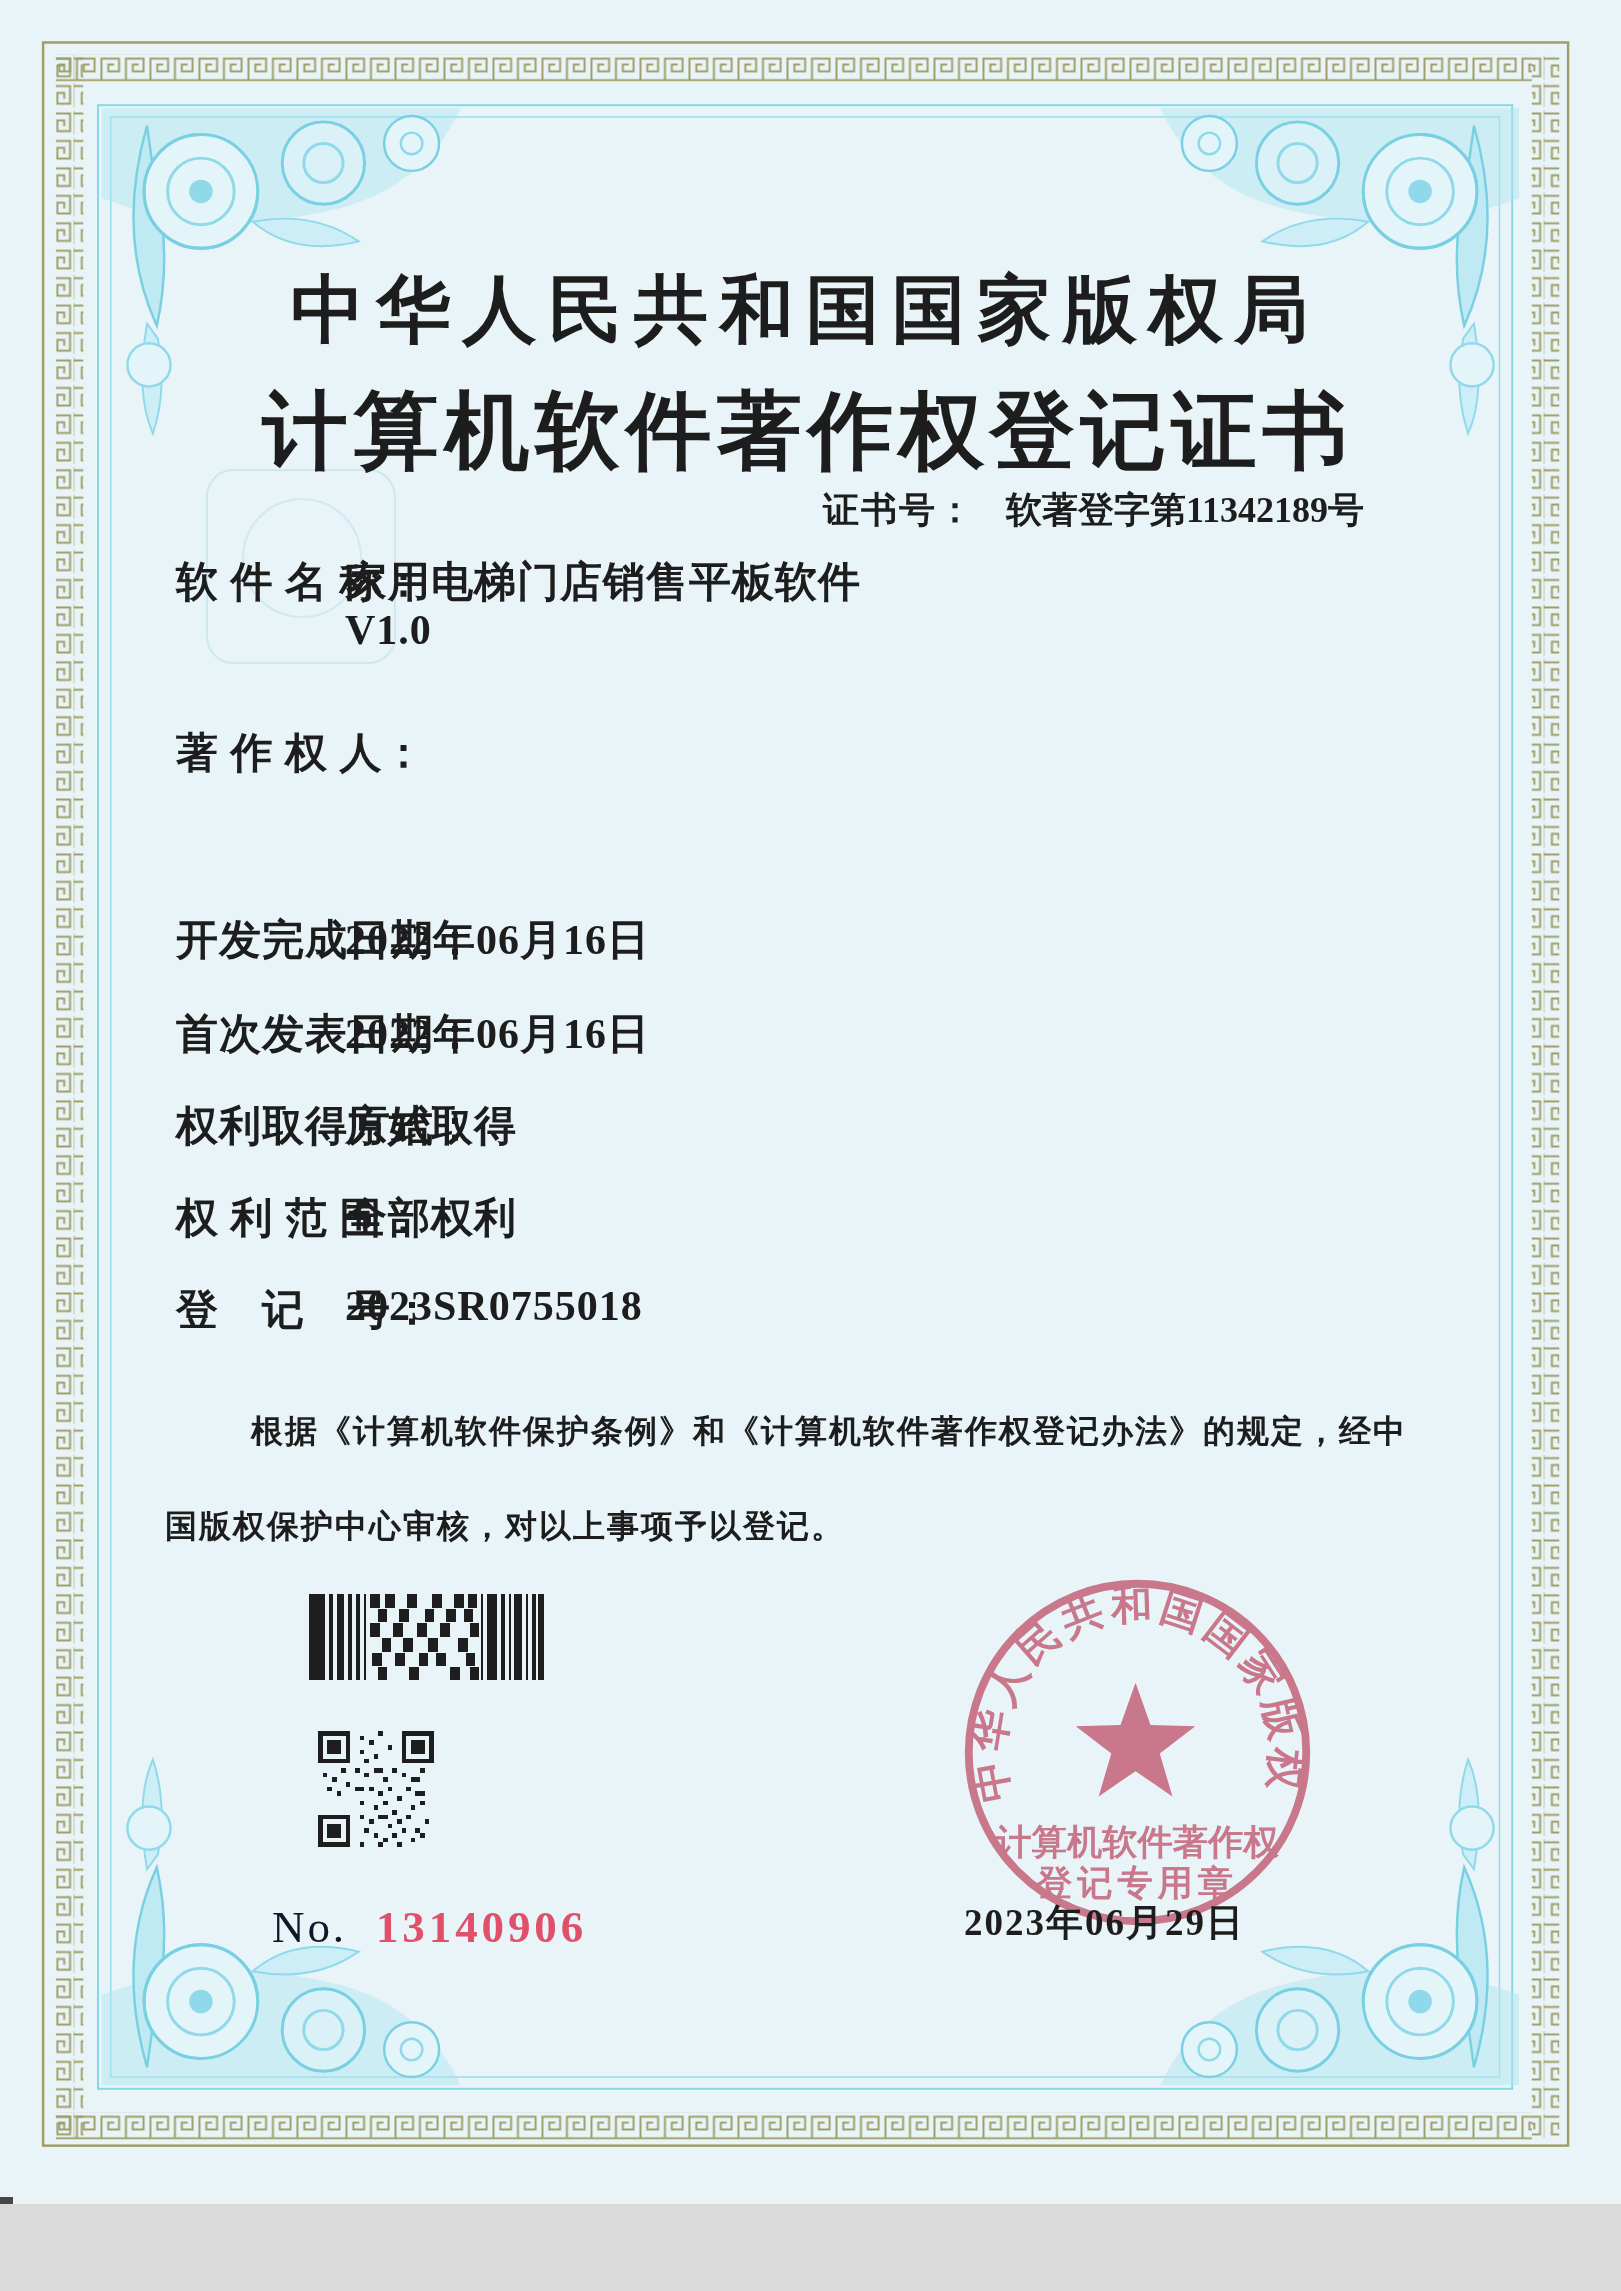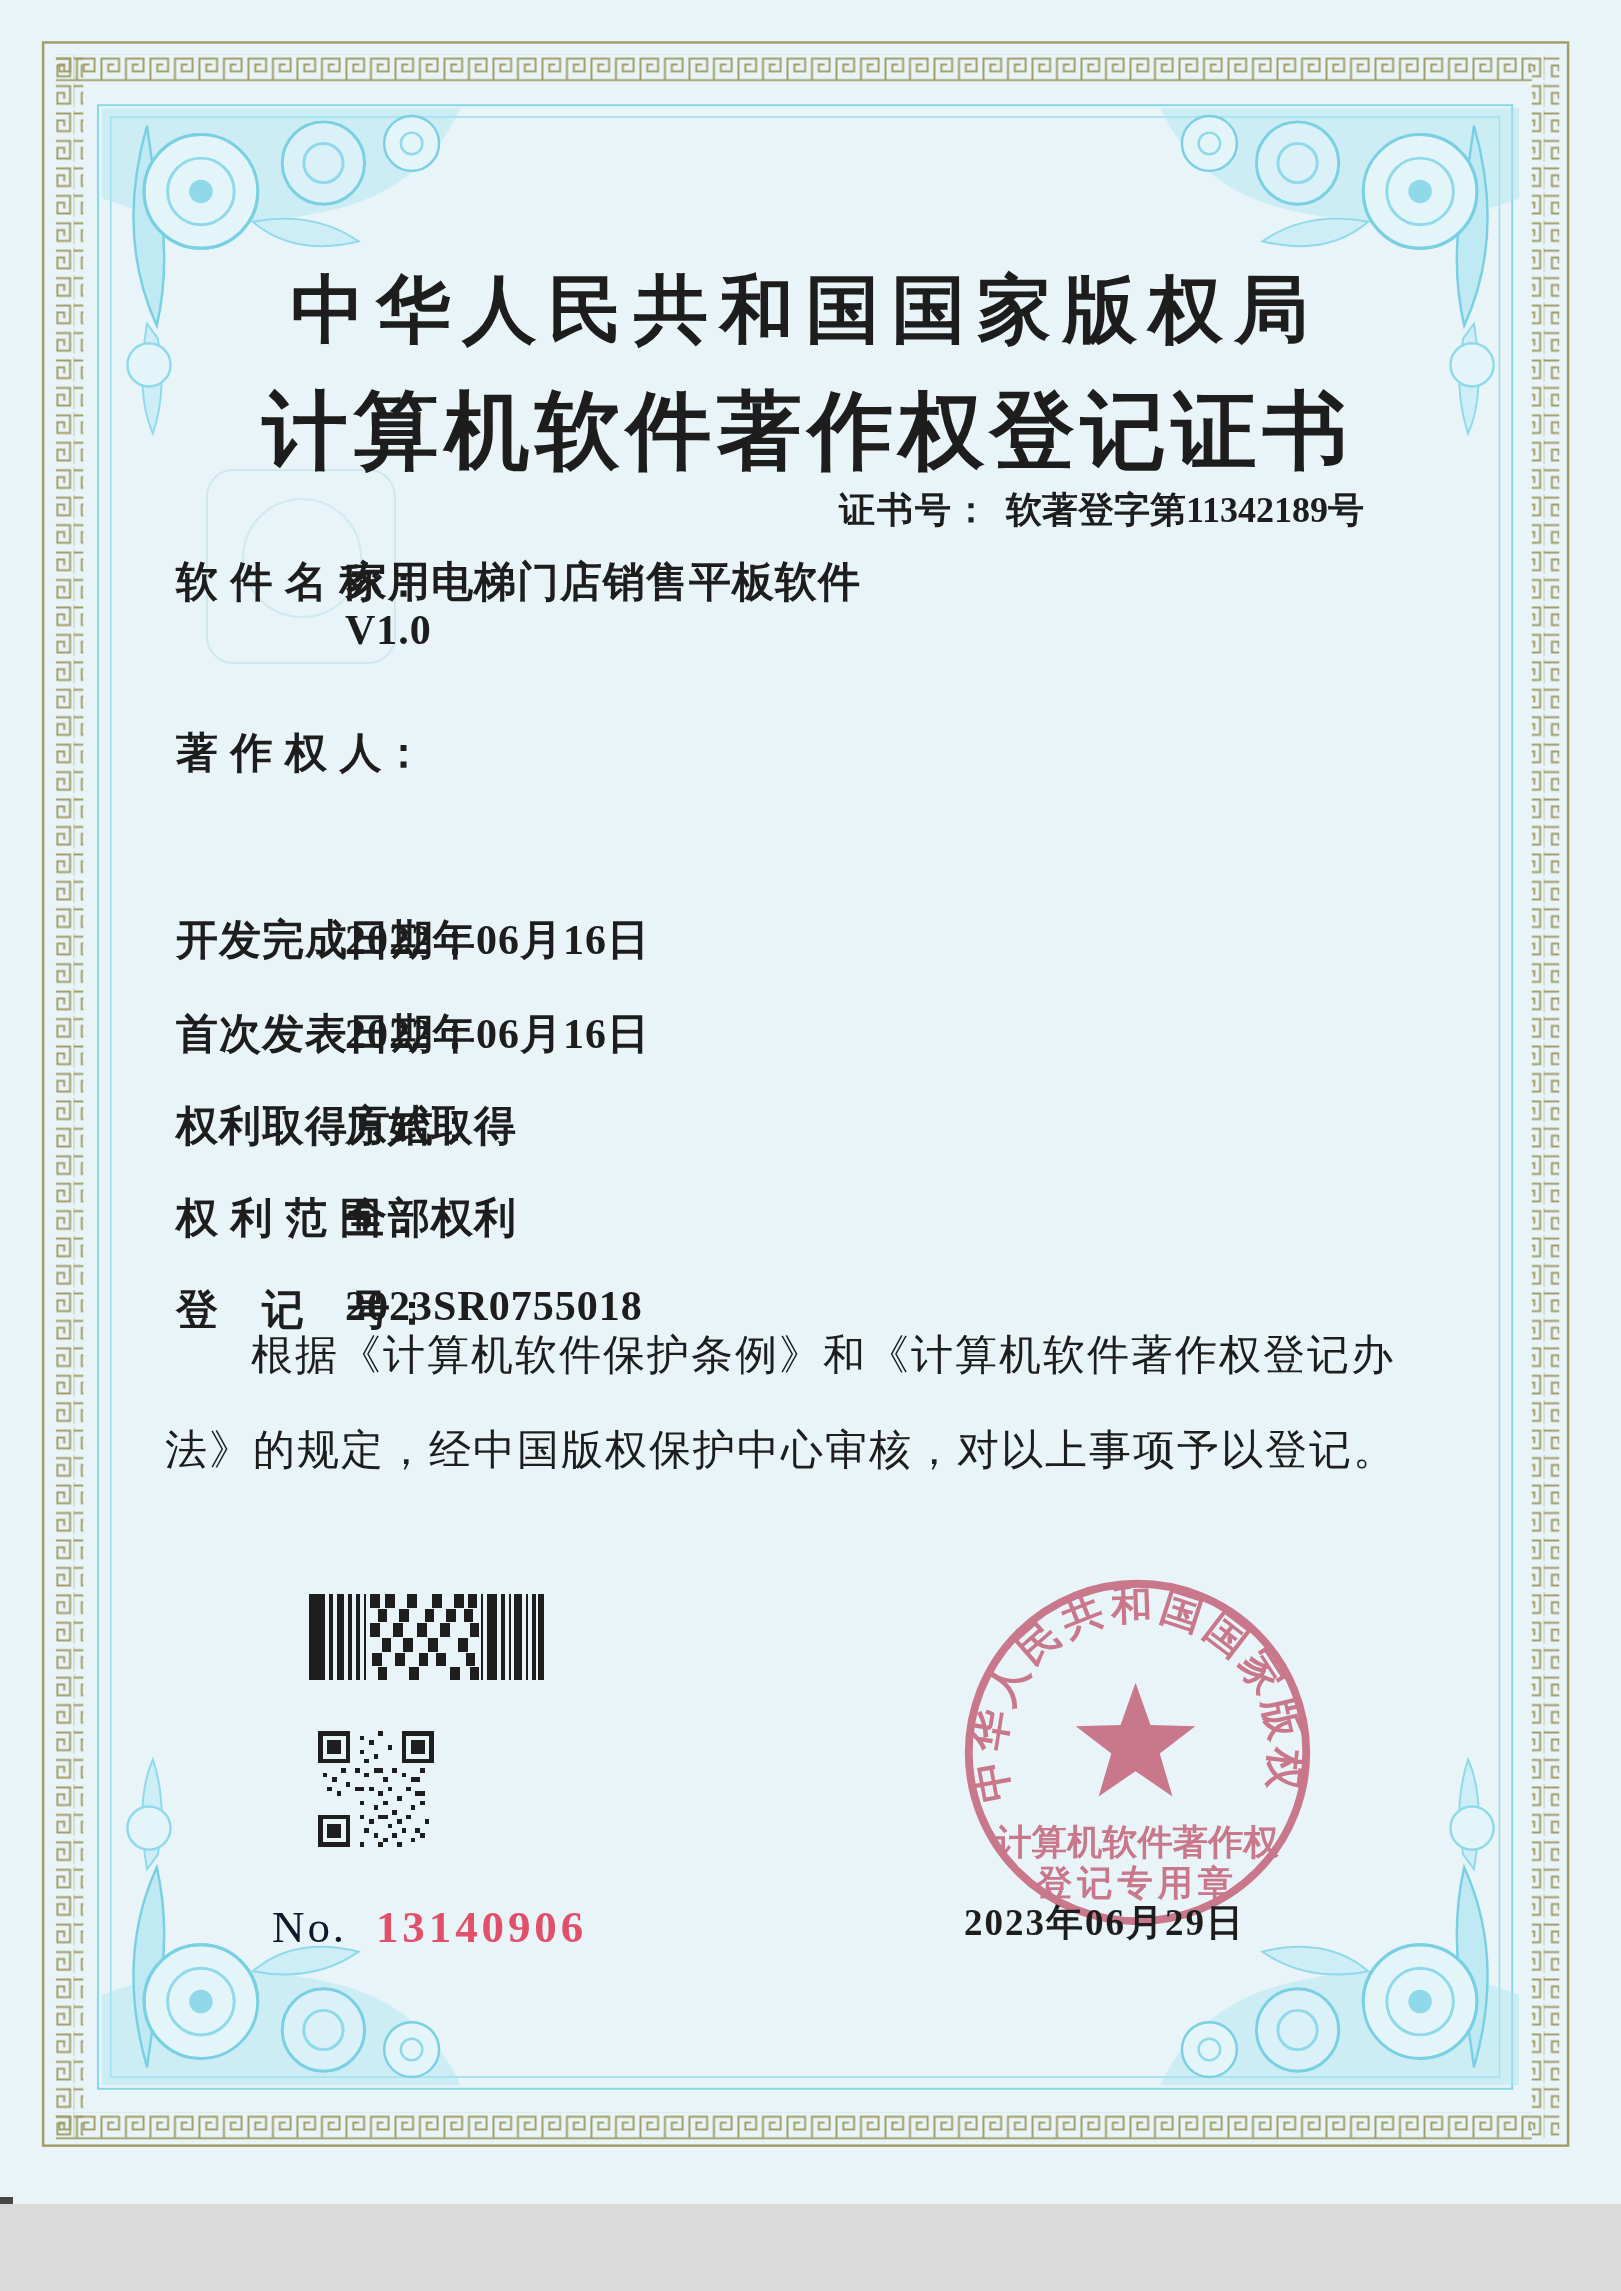--- a/index.html
+++ b/index.html
@@ -8,24 +8,24 @@
   .scan-page{position:absolute;left:0;top:0;width:1621px;height:2202px;background:#e8f4f8;}
   .scan-out{position:absolute;left:0;top:2202px;width:1621px;height:89px;background:#f2f2ef;}
   .scan-strip-dark{position:absolute;left:0;top:2197px;width:12.7px;height:94px;background:#474747;}
   .scan-strip-blue{position:absolute;left:12.7px;top:2276px;width:1608px;height:15.7px;background:#d4ebf3;}
   svg.deco{position:absolute;left:0;top:0;}
   .authority-title{position:absolute;left:0;top:261px;width:1621px;text-align:center;
       font-size:74px;font-weight:700;letter-spacing:11.8px;padding-right:9.8px;box-sizing:border-box;}
   .cert-title{position:absolute;left:0;top:374px;width:1621px;text-align:center;
       font-size:85px;font-weight:800;letter-spacing:5.9px;padding-right:5px;box-sizing:border-box;}
   .cert-no-line{position:absolute;top:486px;right:257px;font-size:36px;font-weight:600;}
-  .cert-no-line .lbl{letter-spacing:2px;margin-right:15px;}
+  .cert-no-line .lbl{letter-spacing:2px;margin-right:31px;}
   .field-label{position:absolute;left:176px;font-size:42px;font-weight:700;letter-spacing:1px;white-space:pre;}
   .field-value{position:absolute;left:345px;font-size:42px;font-weight:600;letter-spacing:1px;white-space:pre;}
-  .statement{position:absolute;left:165px;top:1308px;width:1266px;font-size:42px;font-weight:400;
+  .statement{position:absolute;left:165px;top:1384px;width:1266px;font-size:32px;font-weight:700;
       line-height:95px;text-indent:86px;letter-spacing:2px;}
   .serial-line{position:absolute;left:272px;top:1901px;font-size:45px;}
   .serial-line .no-lbl{letter-spacing:2.9px;color:#0f172a;}
   .serial-line .no-val{color:#e0506b;margin-left:29px;letter-spacing:3.9px;font-weight:600;}
   .issue-date{position:absolute;left:964px;top:1898px;font-size:37px;font-weight:700;letter-spacing:2px;}
   .watermark{position:absolute;left:206px;top:469px;width:186px;height:191px;
       border:2.9px solid rgba(150,205,222,.30);border-radius:27.4px;}
   .watermark .wm-circle{position:absolute;left:34px;top:27.4px;width:116px;height:116px;
       border:2.9px solid rgba(150,205,222,.28);border-radius:50%;}
   .seal-svg{mix-blend-mode:multiply;}

